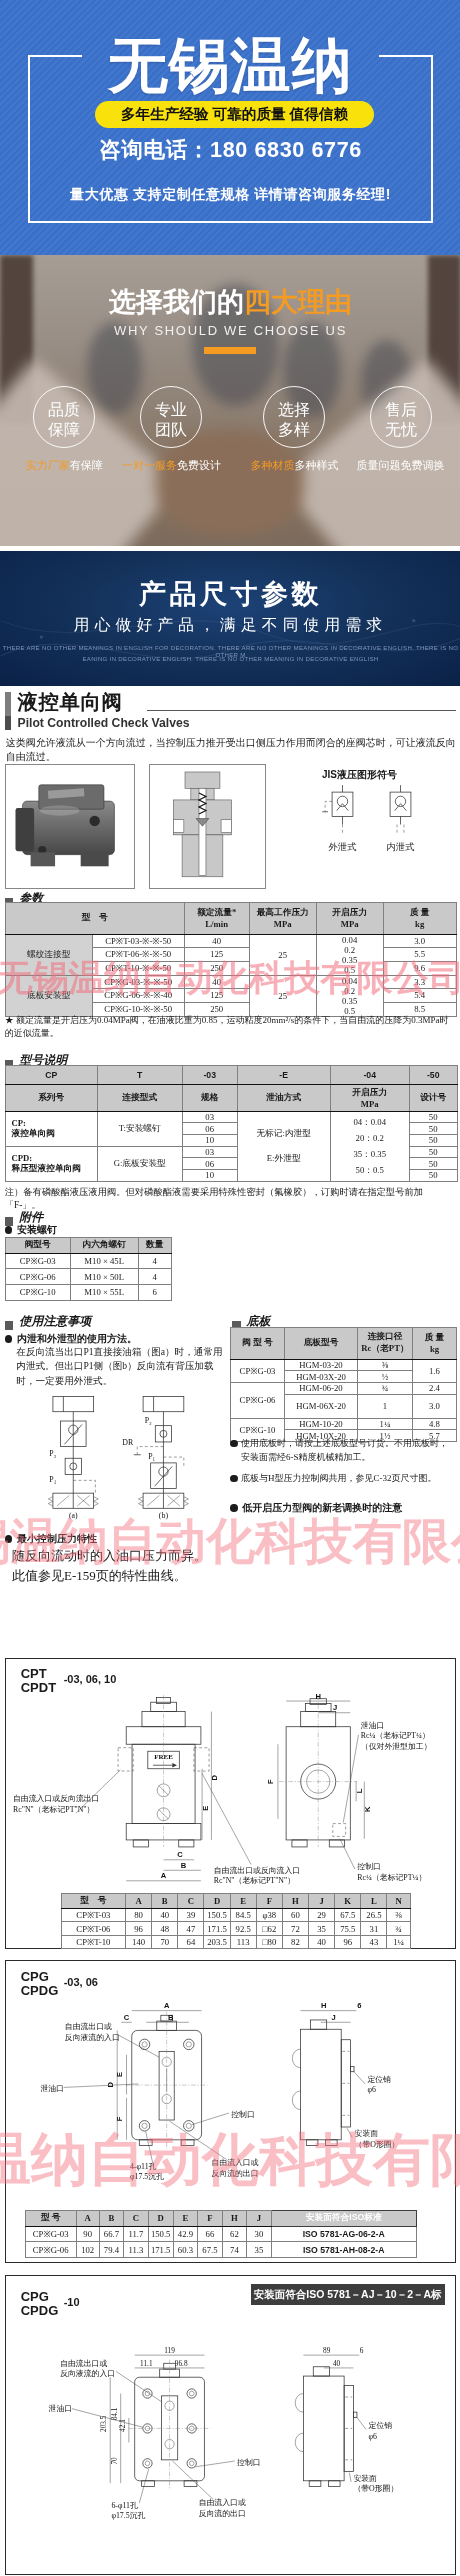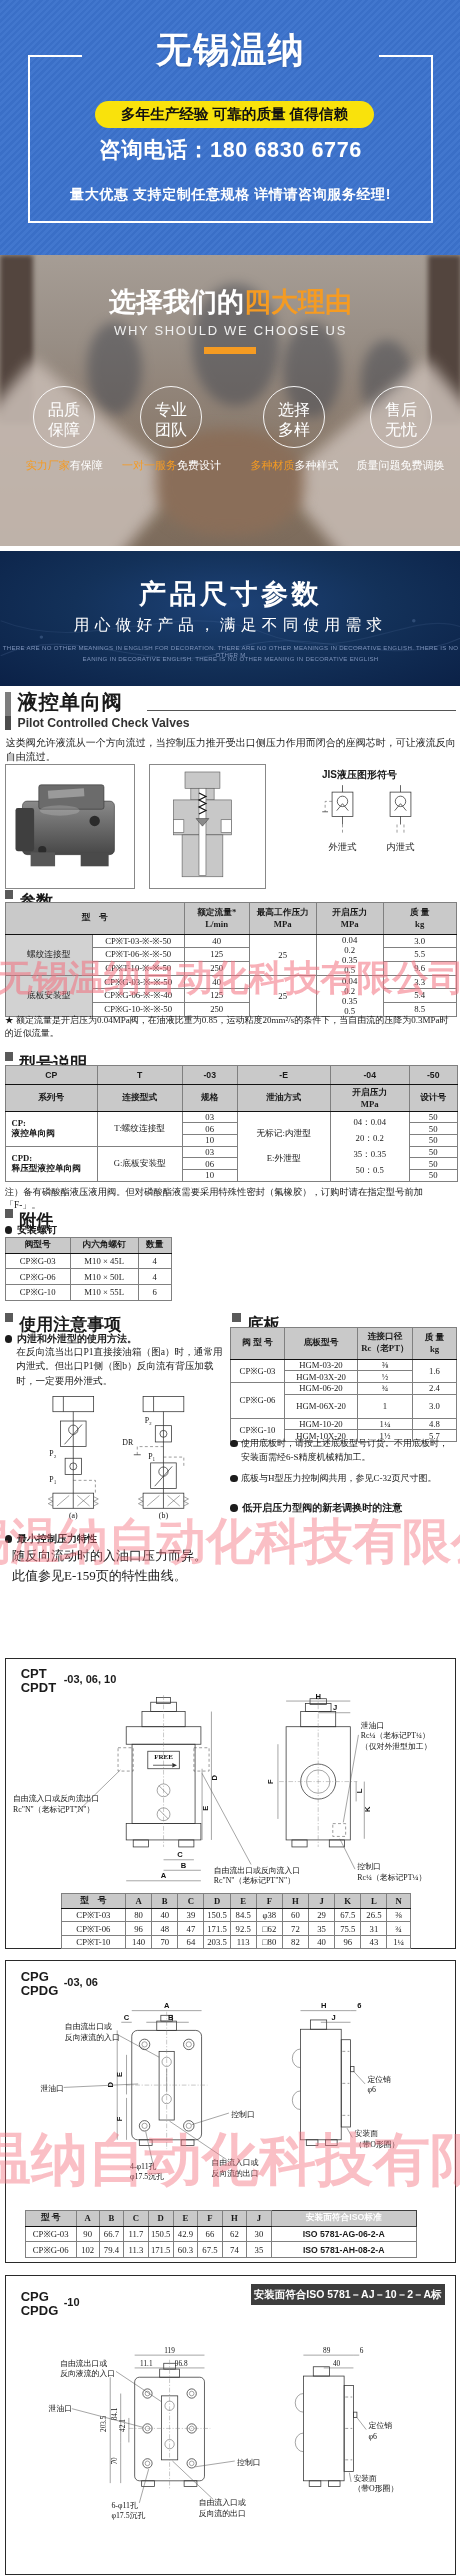--- a/index.html
+++ b/index.html
@@ -5,21 +5,21 @@
   html,body{margin:0;padding:0;background:#fff;}
   #page{position:relative;width:461px;height:2576px;overflow:hidden;background:#fff;
         font-family:"Liberation Sans","DejaVu Sans",sans-serif;color:#111;}
   #page *{box-sizing:border-box;}
   .abs{position:absolute;}
 
   
   .hero{position:absolute;left:0;top:0;width:461px;height:255px;
         background:repeating-linear-gradient(135deg,#3a6fc7 0,#3a6fc7 2.3px,#4277ce 2.3px,#4277ce 4.7px);}
   .hero-title{position:absolute;top:26px;left:0;width:100%;text-align:center;color:#fff;
-        font-size:36px;font-weight:bold;letter-spacing:1.2px;text-shadow:0 1.2px 2.3px rgba(0,0,0,.18);}
+        font-size:60px;font-weight:bold;letter-spacing:1.2px;text-shadow:0 1.2px 2.3px rgba(0,0,0,.18);}
   .hero-frame{position:absolute;left:28px;top:55px;width:405px;height:168px;
         border:2.3px solid #fff;border-top:none;}
   .frame-seg{position:absolute;top:55px;width:54px;height:2.3px;background:#fff;}
   .hero-badge{position:absolute;left:95px;top:101px;width:279px;height:27px;background:#f9e20c;
         border-radius:14px;color:#111;font-size:14.6px;font-weight:bold;text-align:center;line-height:27px;}
   .hero-phone{position:absolute;top:135px;left:0;width:100%;text-align:center;color:#fff;
         font-size:21.6px;font-weight:bold;letter-spacing:0.6px;}
   .hero-promo{position:absolute;top:186px;left:0;width:100%;text-align:center;color:#fff;
         font-size:14px;font-weight:bold;letter-spacing:0.6px;}
 
@@ -58,22 +58,22 @@
         font-family:"Liberation Serif","DejaVu Serif",serif;color:#1a1a1a;}
   .sans{font-family:"Liberation Sans","DejaVu Sans",sans-serif;}
   .d-bar1{left:4.7px;top:5.8px;width:6.4px;height:24.5px;background:#7d7d7d;}
   .d-bar2{left:4.7px;top:30px;width:6.4px;height:14px;background:#4c4c4c;}
   .d-title{left:17.5px;top:2.3px;font-size:20.4px;font-weight:bold;letter-spacing:0.6px;}
   .d-line{left:147px;top:24px;width:309px;border-top:1.2px solid #555;}
   .d-sub{left:17.5px;top:30px;font-size:12.2px;font-weight:bold;color:#333;}
   .d-intro{left:5.8px;top:50px;width:450px;font-size:10px;}
   .img-box{border:0.6px solid #888;background:#fff;}
   .jis-lab{width:49px;text-align:center;font-size:9.3px;}
-  .sec-h{display:flex;align-items:flex-start;gap:5.8px;font-size:17px;font-weight:bold;
-        font-family:"Liberation Sans","DejaVu Sans",sans-serif;}
+  .sec-h{display:flex;align-items:flex-end;gap:5.8px;font-size:12px;font-weight:bold;
+        font-family:"Liberation Sans","DejaVu Sans",sans-serif;font-style:italic;}
   .sq{width:8.7px;height:8.7px;background:#5a5a5a;display:inline-block;}
   .dot-h{display:flex;align-items:center;gap:4.7px;font-size:10px;font-weight:bold;}
   .dot{width:7.6px;height:7.6px;border-radius:50%;background:#1c1c1c;display:inline-block;flex:0 0 7.6px;}
   .note,.fineprint{font-size:9px;}
   .pre{white-space:pre-line;}
 
   table.t{border-collapse:collapse;table-layout:fixed;
         border-top:1.7px solid #111;border-bottom:1.7px solid #111;}
   table.t td{border:0.6px solid #808080;text-align:center;padding:0;font-size:8.7px;overflow:hidden;}
   table.t tr.h td{background:#c9c9c9;font-weight:bold;border-bottom:1.2px solid #111;}
@@ -348,21 +348,21 @@
             <td>连接型式</td>
         <td>规格</td>
             <td>泄油方式</td>
         <td class="pre">开启压力
 MPa</td>
             <td>设计号</td>
       </tr>
       <tr style="height:11.7px">
         <td rowspan="3" class="pre left-cell">CP:
 液控单向阀</td>
-        <td rowspan="3">T:螺纹连接型</td>
+        <td rowspan="3">T:安装螺钉</td>
         <td>03</td>
         <td rowspan="6">
           <div>无标记:内泄型</div>
           <div style="margin-top:13px">E:外泄型</div>
         </td>
         <td rowspan="6" class="pre" style="line-height:1.85">04：0.04
 20：0.2
 35：0.35
 50：0.5</td>
         <td>50</td>

